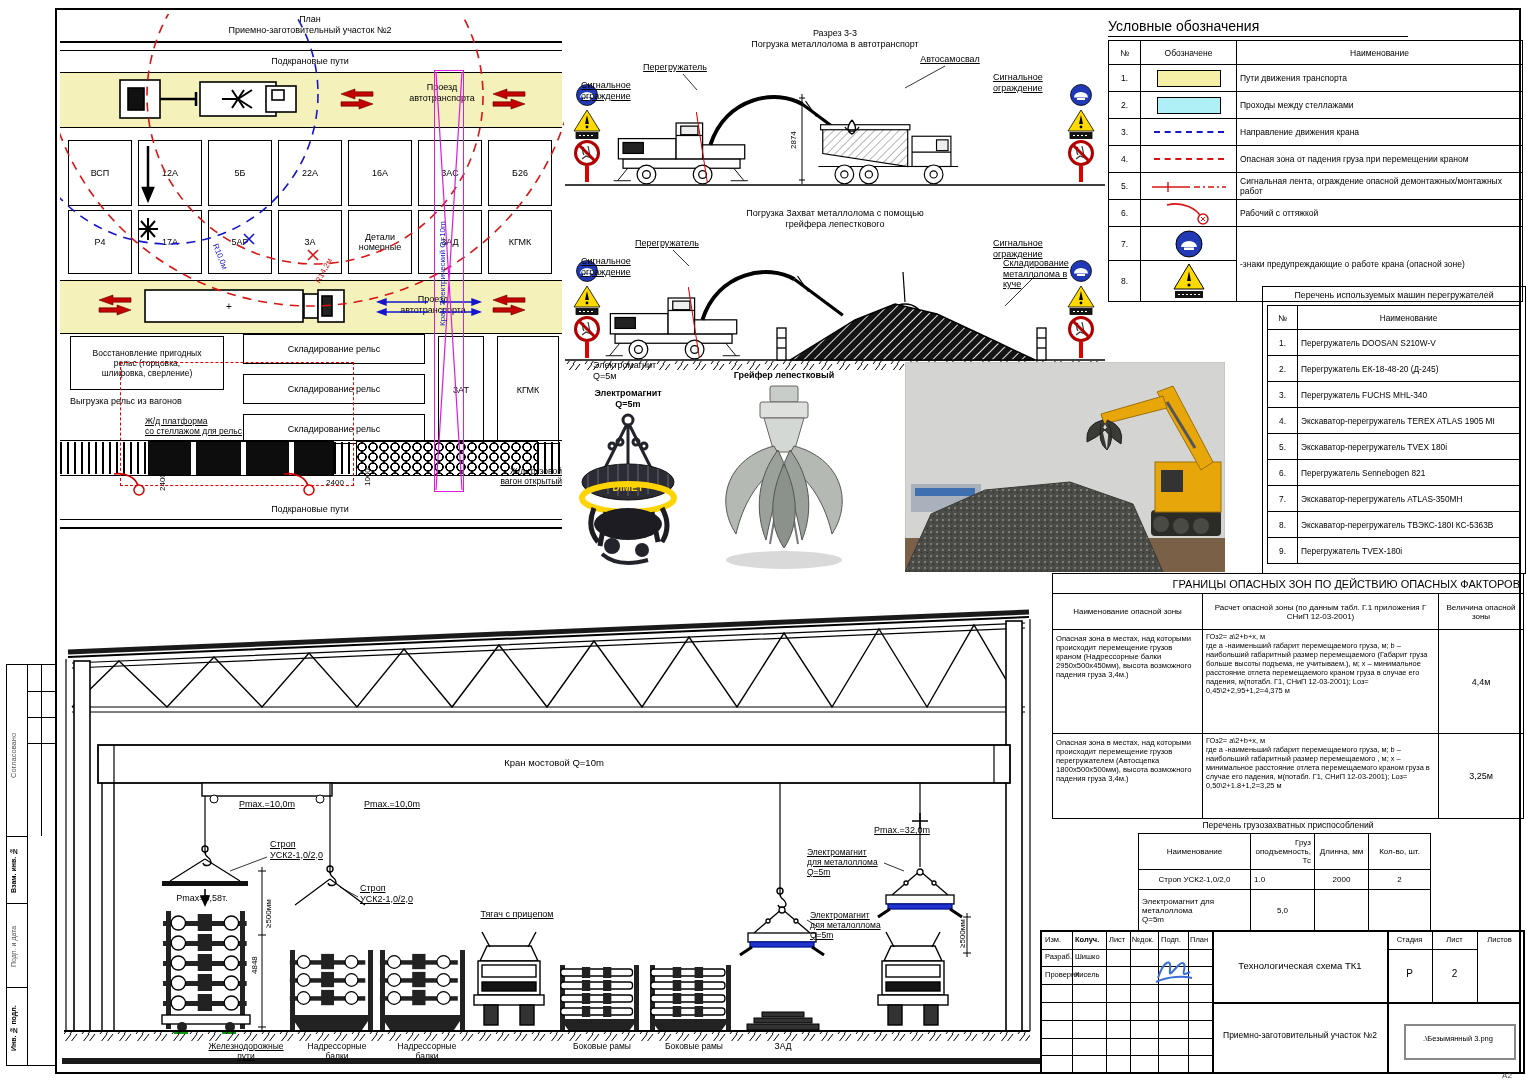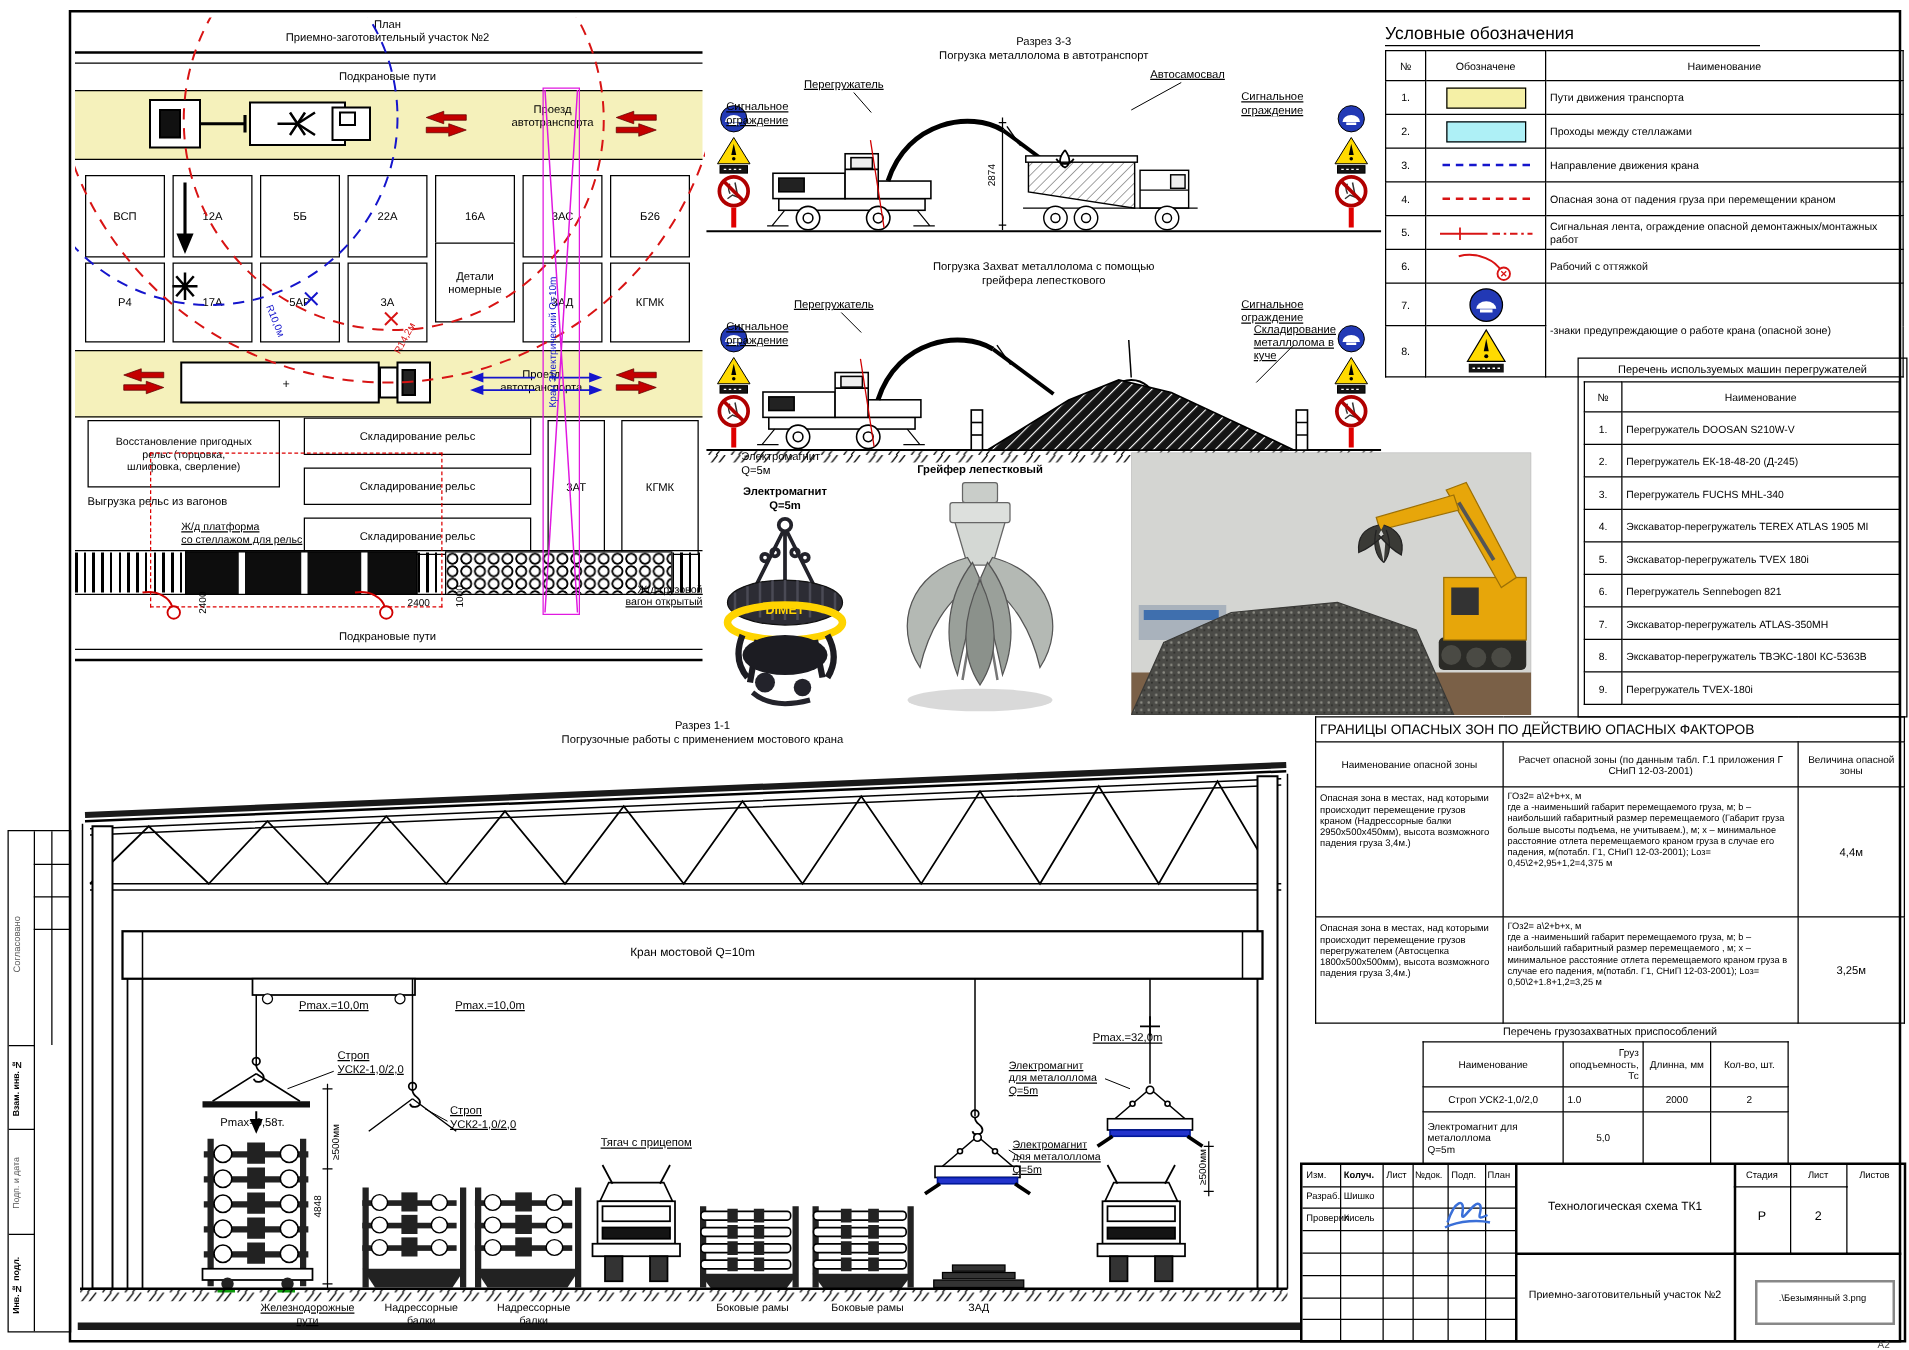--- a/index.html
+++ b/index.html
@@ -178,21 +178,21 @@
   <div class="pcell" style="left:78px;top:126px;width:62px;height:64px">12А</div>
   <div class="pcell" style="left:148px;top:126px;width:62px;height:64px">5Б</div>
   <div class="pcell" style="left:218px;top:126px;width:62px;height:64px">22А</div>
   <div class="pcell" style="left:288px;top:126px;width:62px;height:64px">16А</div>
   <div class="pcell" style="left:358px;top:126px;width:62px;height:64px">3АС</div>
   <div class="pcell" style="left:428px;top:126px;width:62px;height:64px">Б26</div>
   <div class="pcell" style="left:8px;top:196px;width:62px;height:62px">Р4</div>
   <div class="pcell" style="left:78px;top:196px;width:62px;height:62px">17А</div>
   <div class="pcell" style="left:148px;top:196px;width:62px;height:62px">5АР</div>
   <div class="pcell" style="left:218px;top:196px;width:62px;height:62px">3А</div>
-  <div class="pcell" style="left:288px;top:180px;width:62px;height:62px">Детали
+  <div class="pcell" style="left:288px;top:196px;width:62px;height:62px">Детали
 номерные</div>
   <div class="pcell" style="left:358px;top:196px;width:62px;height:62px">3АД</div>
   <div class="pcell" style="left:428px;top:196px;width:62px;height:62px">КГМК</div>
 
   <svg class="abs" style="left:0;top:126px" width="502" height="132">
     <path d="M88,6 V60 M88,60 l-5,-12 h10 z" stroke="#000" stroke-width="2.5" fill="#000"></path>
     <path d="M88,78 l0,22 M78,89 l20,0 M81,81 l14,16 M95,81 l-14,16" stroke="#000" stroke-width="2"></path>
   </svg>
 
   <div class="yband" style="left:0;top:266px;width:502px;height:52px"></div>
@@ -545,21 +545,21 @@
 </div>
 
 <table class="abs" style="left:1052px;top:573px;width:471px">
   <colgroup>
         <col style="width:150px">
         <col style="width:236px">
         <col style="width:85px">
       </colgroup>
   <tbody>
         <tr style="height:20px">
-          <th colspan="3" style="font-size:11px;text-align:left">ГРАНИЦЫ ОПАСНЫХ ЗОН ПО ДЕЙСТВИЮ ОПАСНЫХ ФАКТОРОВ</th>
+          <th colspan="3" style="font-size:11px;text-align:right">ГРАНИЦЫ ОПАСНЫХ ЗОН ПО ДЕЙСТВИЮ ОПАСНЫХ ФАКТОРОВ</th>
         </tr>
   <tr style="height:36px">
     <th style="font-size:8px;text-align:center">Наименование опасной зоны</th>
     <th style="font-size:8px;text-align:center">Расчет опасной зоны (по данным табл. Г.1 приложения Г СНиП 12-03-2001)</th>
     <th style="font-size:8px;text-align:center">Величина опасной зоны</th>
   </tr>
   <tr style="height:104px">
     <td style="font-size:7.6px;vertical-align:top;padding-top:4px">Опасная зона в местах, над которыми происходит перемещение грузов краном (Надрессорные балки 2950х500х450мм), высота возможного падения груза 3,4м.)</td>
     <td style="font-size:7.4px;white-space:pre-line;vertical-align:top;padding-top:2px">ГОз2= a\2+b+x, м
 где а  -наименьший габарит перемещаемого груза, м; b – наибольший габаритный размер перемещаемого (Габарит груза больше высоты подъема, не учитываем.), м; x – минимальное расстояние отлета перемещаемого краном груза в случае его падения, м(потабл. Г1, СНиП 12-03-2001); Lоз= 0,45\2+2,95+1,2=4,375 м</td>
@@ -604,22 +604,20 @@
 Q=5m</td>
       <td style="text-align:center">5,0</td>
       <td></td>
       <td></td>
     </tr>
   </tbody>
       </table>
 </div>
 
 <div class="abs" style="left:62px;top:575px;width:980px;height:495px">
-  <div class="lbl" style="left:280px;top:0;width:440px">Разрез 1-1
-Погрузочные работы с применением мостового крана</div>
   <svg class="abs" style="left:0;top:0" width="980" height="495">
 
     <path d="M6,77 L967,37" stroke="#1a1a1a" stroke-width="5" fill="none"></path>
     <path d="M6,82 L967,42" stroke="#000" stroke-width="2" fill="none"></path>
     <path d="M10,88 L963,48 M10,93 L963,53" stroke="#000" stroke-width="1.2" fill="none"></path>
     <path d="M10,132 L963,132 M10,137 L963,137" stroke="#000" stroke-width="1.2" fill="none"></path>
     <polyline points="10,132 57,86 105,132 152,82 200,132 247,78 295,132 342,74 390,132 437,70 485,132 532,66 580,132 627,62 675,132 722,58 770,132 817,54 865,132 912,50 960,132" fill="none" stroke="#000" stroke-width="1.4"></polyline>
 
     <rect x="12" y="86" width="16" height="370" fill="#fff" stroke="#000" stroke-width="1.6"></rect>
     <line x1="4" y1="84" x2="4" y2="456" stroke="#000" stroke-width="1.2"></line>

